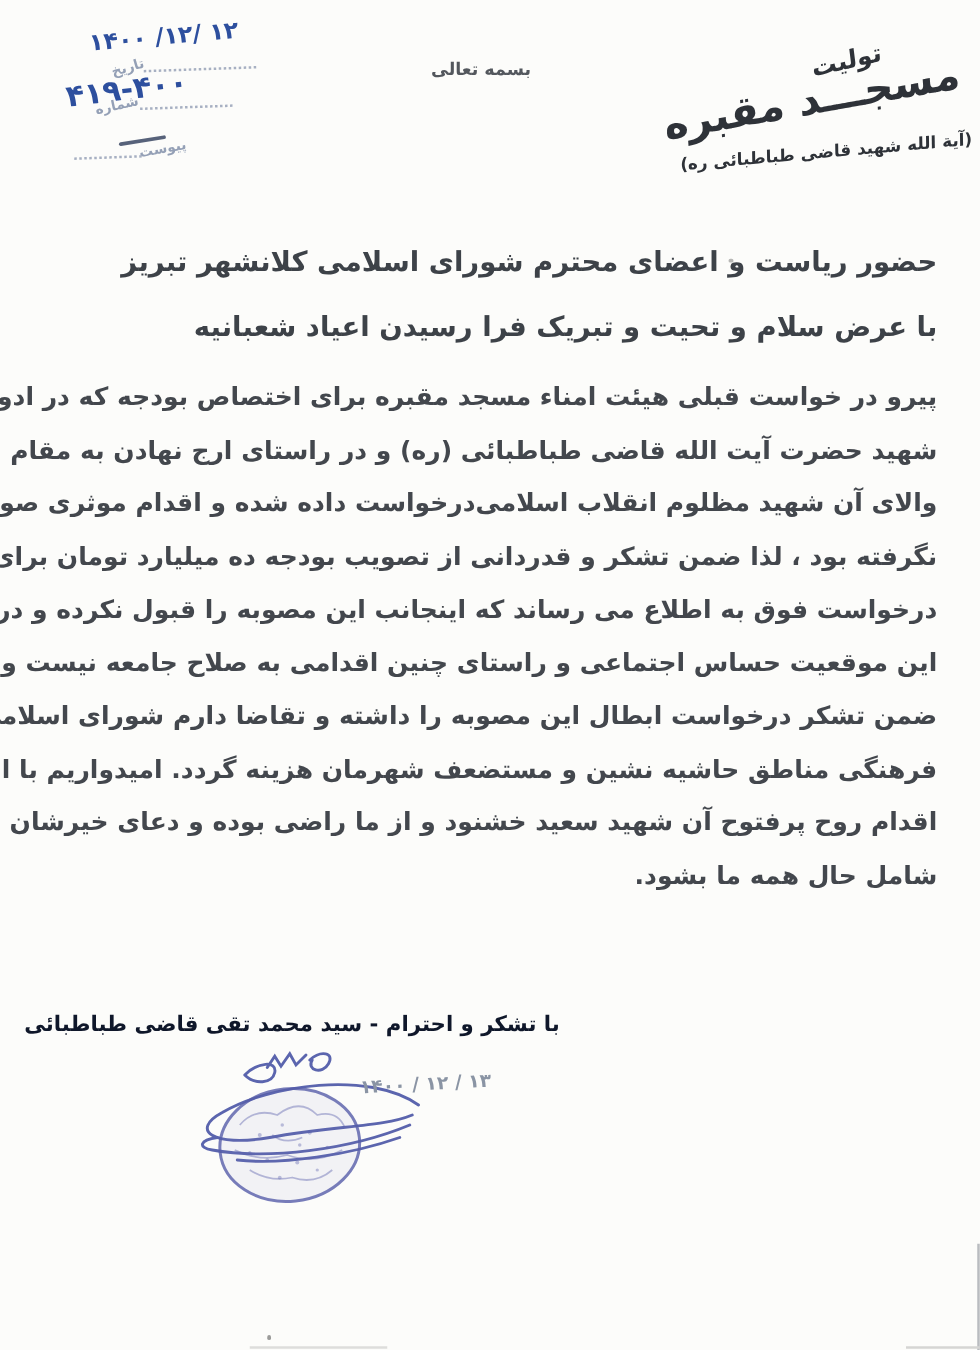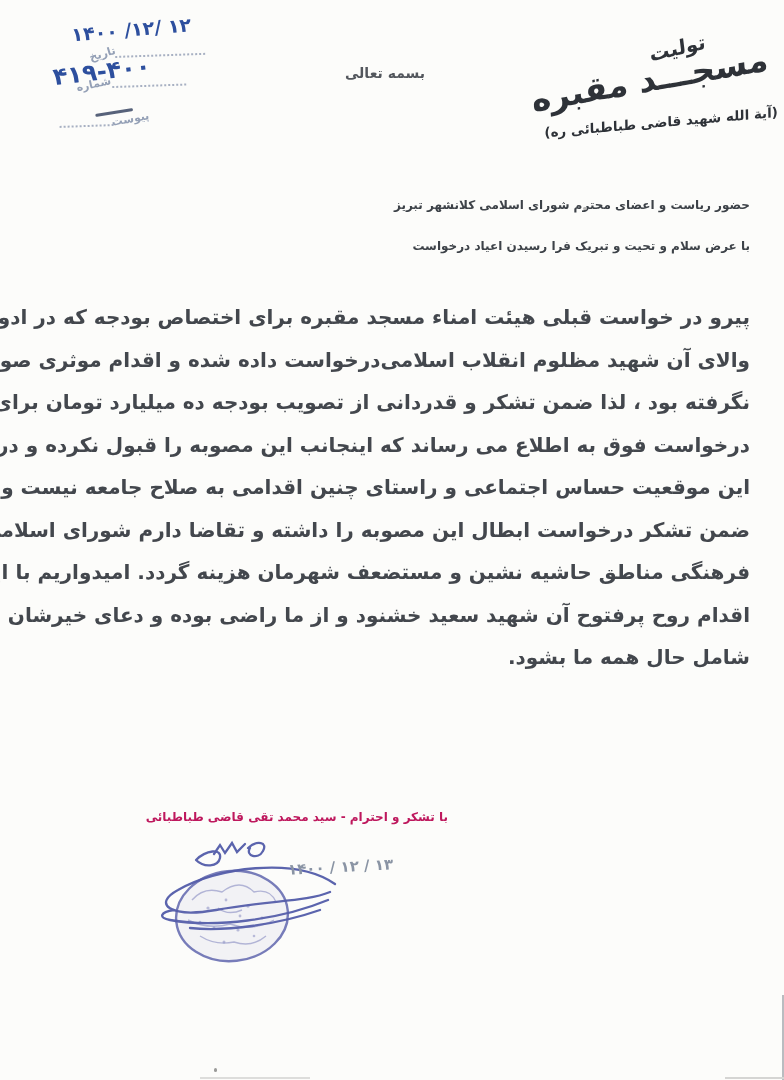--- a/index.html
+++ b/index.html
@@ -20,42 +20,42 @@
   .mlabel{position:absolute;font-size:11px;color:#94a0b6;font-weight:bold;}
   .mdots{position:absolute;border-bottom:2px dotted #a7b0c2;height:1px;}
   .lbl-date{left:62px;top:32px;transform:rotate(-14deg);}
   .dots-date{left:88px;top:40px;width:90px;}
   .lbl-num{left:48px;top:62px;transform:rotate(-10deg);}
   .dots-num{left:84px;top:70px;width:74px;}
   .lbl-att{left:82px;top:98px;transform:rotate(-8deg);}
   .dots-att{left:30px;top:108px;width:54px;}
   .att-dash{position:absolute;left:66px;top:96px;width:38px;height:3px;border-radius:2px;background:#3a4663;transform:rotate(-7deg);opacity:.85;}
   
-  .besmele{position:absolute;left:330px;top:65px;width:110px;text-align:center;
+  .besmele{position:absolute;left:330px;top:48px;width:110px;text-align:center;
     font-size:14px;font-weight:bold;color:#53575d;}
   
   .letterhead{position:absolute;right:6px;top:10px;width:220px;height:135px;color:#2e3238;}
   .lh-top{position:absolute;right:72px;top:26px;font-size:20px;font-weight:bold;white-space:nowrap;
     transform:rotate(-13deg) skewX(-6deg);}
   .lh-title{position:absolute;right:8px;top:50px;font-size:33px;font-weight:bold;white-space:nowrap;
     transform:rotate(-10deg) skewX(-6deg);}
   .lh-sub{position:absolute;right:0px;top:104px;font-size:13.5px;font-weight:bold;white-space:nowrap;
     transform:rotate(-5deg) skewX(-4deg);}
   
   .salutation{position:absolute;left:38px;right:34px;top:198px;direction:rtl;text-align:right;
-    font-size:12px;font-weight:bold;color:#3d4248;}
+    font-size:22px;font-weight:bold;color:#3d4248;}
   .salutation .s1{margin-bottom:27px;}
   
   .body-text{position:absolute;left:38px;right:34px;top:296px;direction:rtl;
     font-size:20px;font-weight:bold;color:#43474d;}
   .bline{height:42.5px;line-height:42.5px;text-align:justify;text-align-last:justify;white-space:nowrap;}
   .bline.last{text-align:left;text-align-last:right;}
   
-  .closing{position:absolute;right:336px;top:810px;font-size:12px;font-weight:bold;
-    color:#be185d;white-space:nowrap;direction:rtl;}
+  .closing{position:absolute;right:336px;top:810px;font-size:17px;font-weight:bold;
+    color:#0f172a;white-space:nowrap;direction:rtl;}
   .sig-svg{position:absolute;left:130px;top:838px;}
   .sig-date{position:absolute;left:288px;top:858px;font-size:15px;font-weight:bold;
     color:#8a94a4;direction:ltr;letter-spacing:2px;transform:rotate(-3deg);white-space:nowrap;}
   
   .speck1{position:absolute;left:583px;top:207px;width:4px;height:3px;background:#b7b7b5;border-radius:2px;}
   .speck2{position:absolute;left:214px;top:1068px;width:3px;height:4px;background:#9b9b99;border-radius:2px;}
   .edge-right{position:absolute;right:0;top:995px;width:2px;height:85px;background:#b9bcc0;}
   .strip1{position:absolute;left:200px;bottom:1px;width:110px;height:2px;background:#dddddb;}
   .strip2{position:absolute;left:725px;bottom:1px;width:59px;height:2px;background:#d5d5d3;}
 </style>
@@ -79,25 +79,26 @@
   <div class="besmele">بسمه تعالی</div>
 
   <div class="letterhead">
     <div class="lh-top">تولیت</div>
     <div class="lh-title">مسجـــد مقبره</div>
     <div class="lh-sub">(آیة الله شهید قاضی طباطبائی ره)</div>
   </div>
 
   <div class="salutation">
     <div class="s1">حضور ریاست و اعضای محترم شورای اسلامی کلانشهر تبریز</div>
-    <div class="s2">با عرض سلام و تحیت و تبریک فرا رسیدن اعیاد درخواست</div>
+    <div class="s2">با عرض سلام و تحیت و تبریک فرا رسیدن اعیاد شعبانیه</div>
   </div>
 
   <div class="body-text">
     <div class="bline">پیرو در خواست قبلی هیئت امناء مسجد مقبره برای اختصاص بودجه که در ادوار</div>
+    <div class="bline">شهید حضرت آیت الله قاضی طباطبائی (ره) و در راستای ارج نهادن به مقام</div>
     <div class="bline">والای آن شهید مظلوم انقلاب اسلامی‌درخواست داده شده و اقدام موثری صورت</div>
     <div class="bline">نگرفته بود ، لذا ضمن تشکر و قدردانی از تصویب بودجه ده میلیارد تومان برای</div>
     <div class="bline">درخواست فوق به اطلاع می رساند که اینجانب این مصوبه را قبول نکرده و در</div>
     <div class="bline">این موقعیت حساس اجتماعی و راستای چنین اقدامی به صلاح جامعه نیست و</div>
     <div class="bline">ضمن تشکر درخواست ابطال این مصوبه را داشته و تقاضا دارم شورای اسلامی</div>
     <div class="bline">فرهنگی مناطق حاشیه نشین و مستضعف شهرمان هزینه گردد. امیدواریم با این</div>
     <div class="bline">اقدام روح پرفتوح آن شهید سعید خشنود و از ما راضی بوده و دعای خیرشان</div>
     <div class="bline last">شامل حال همه ما بشود.</div>
   </div>
 

